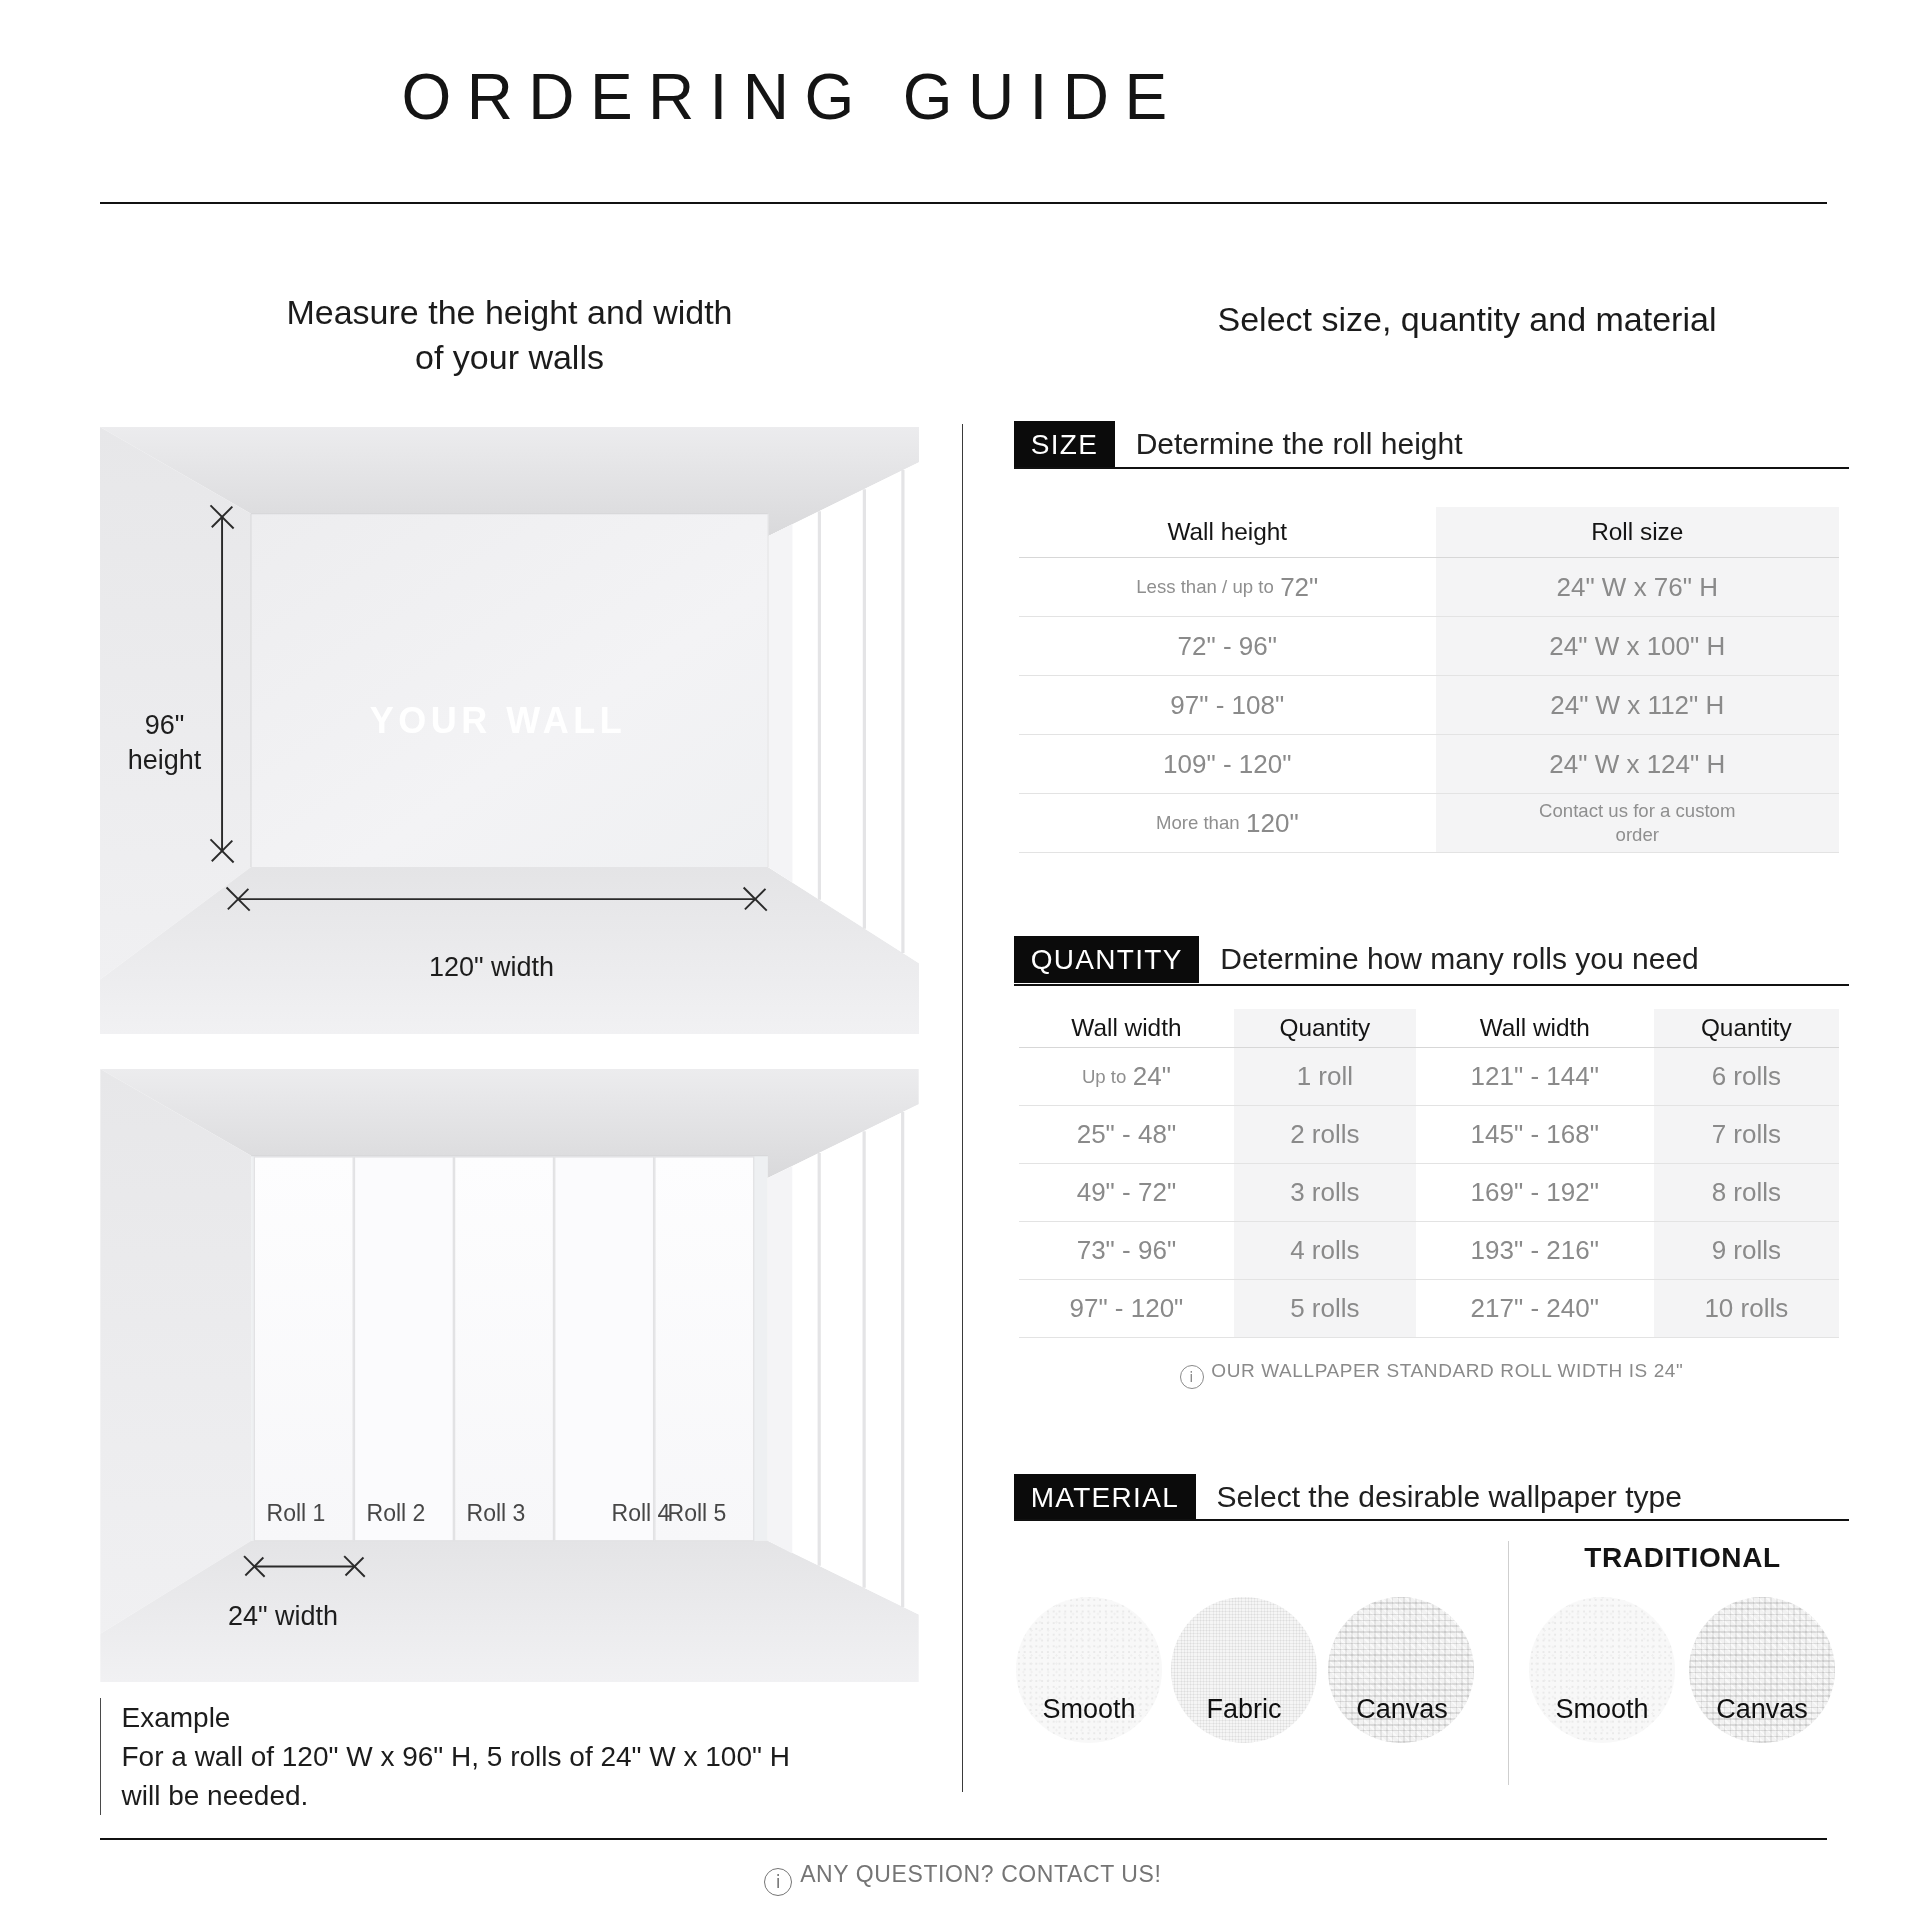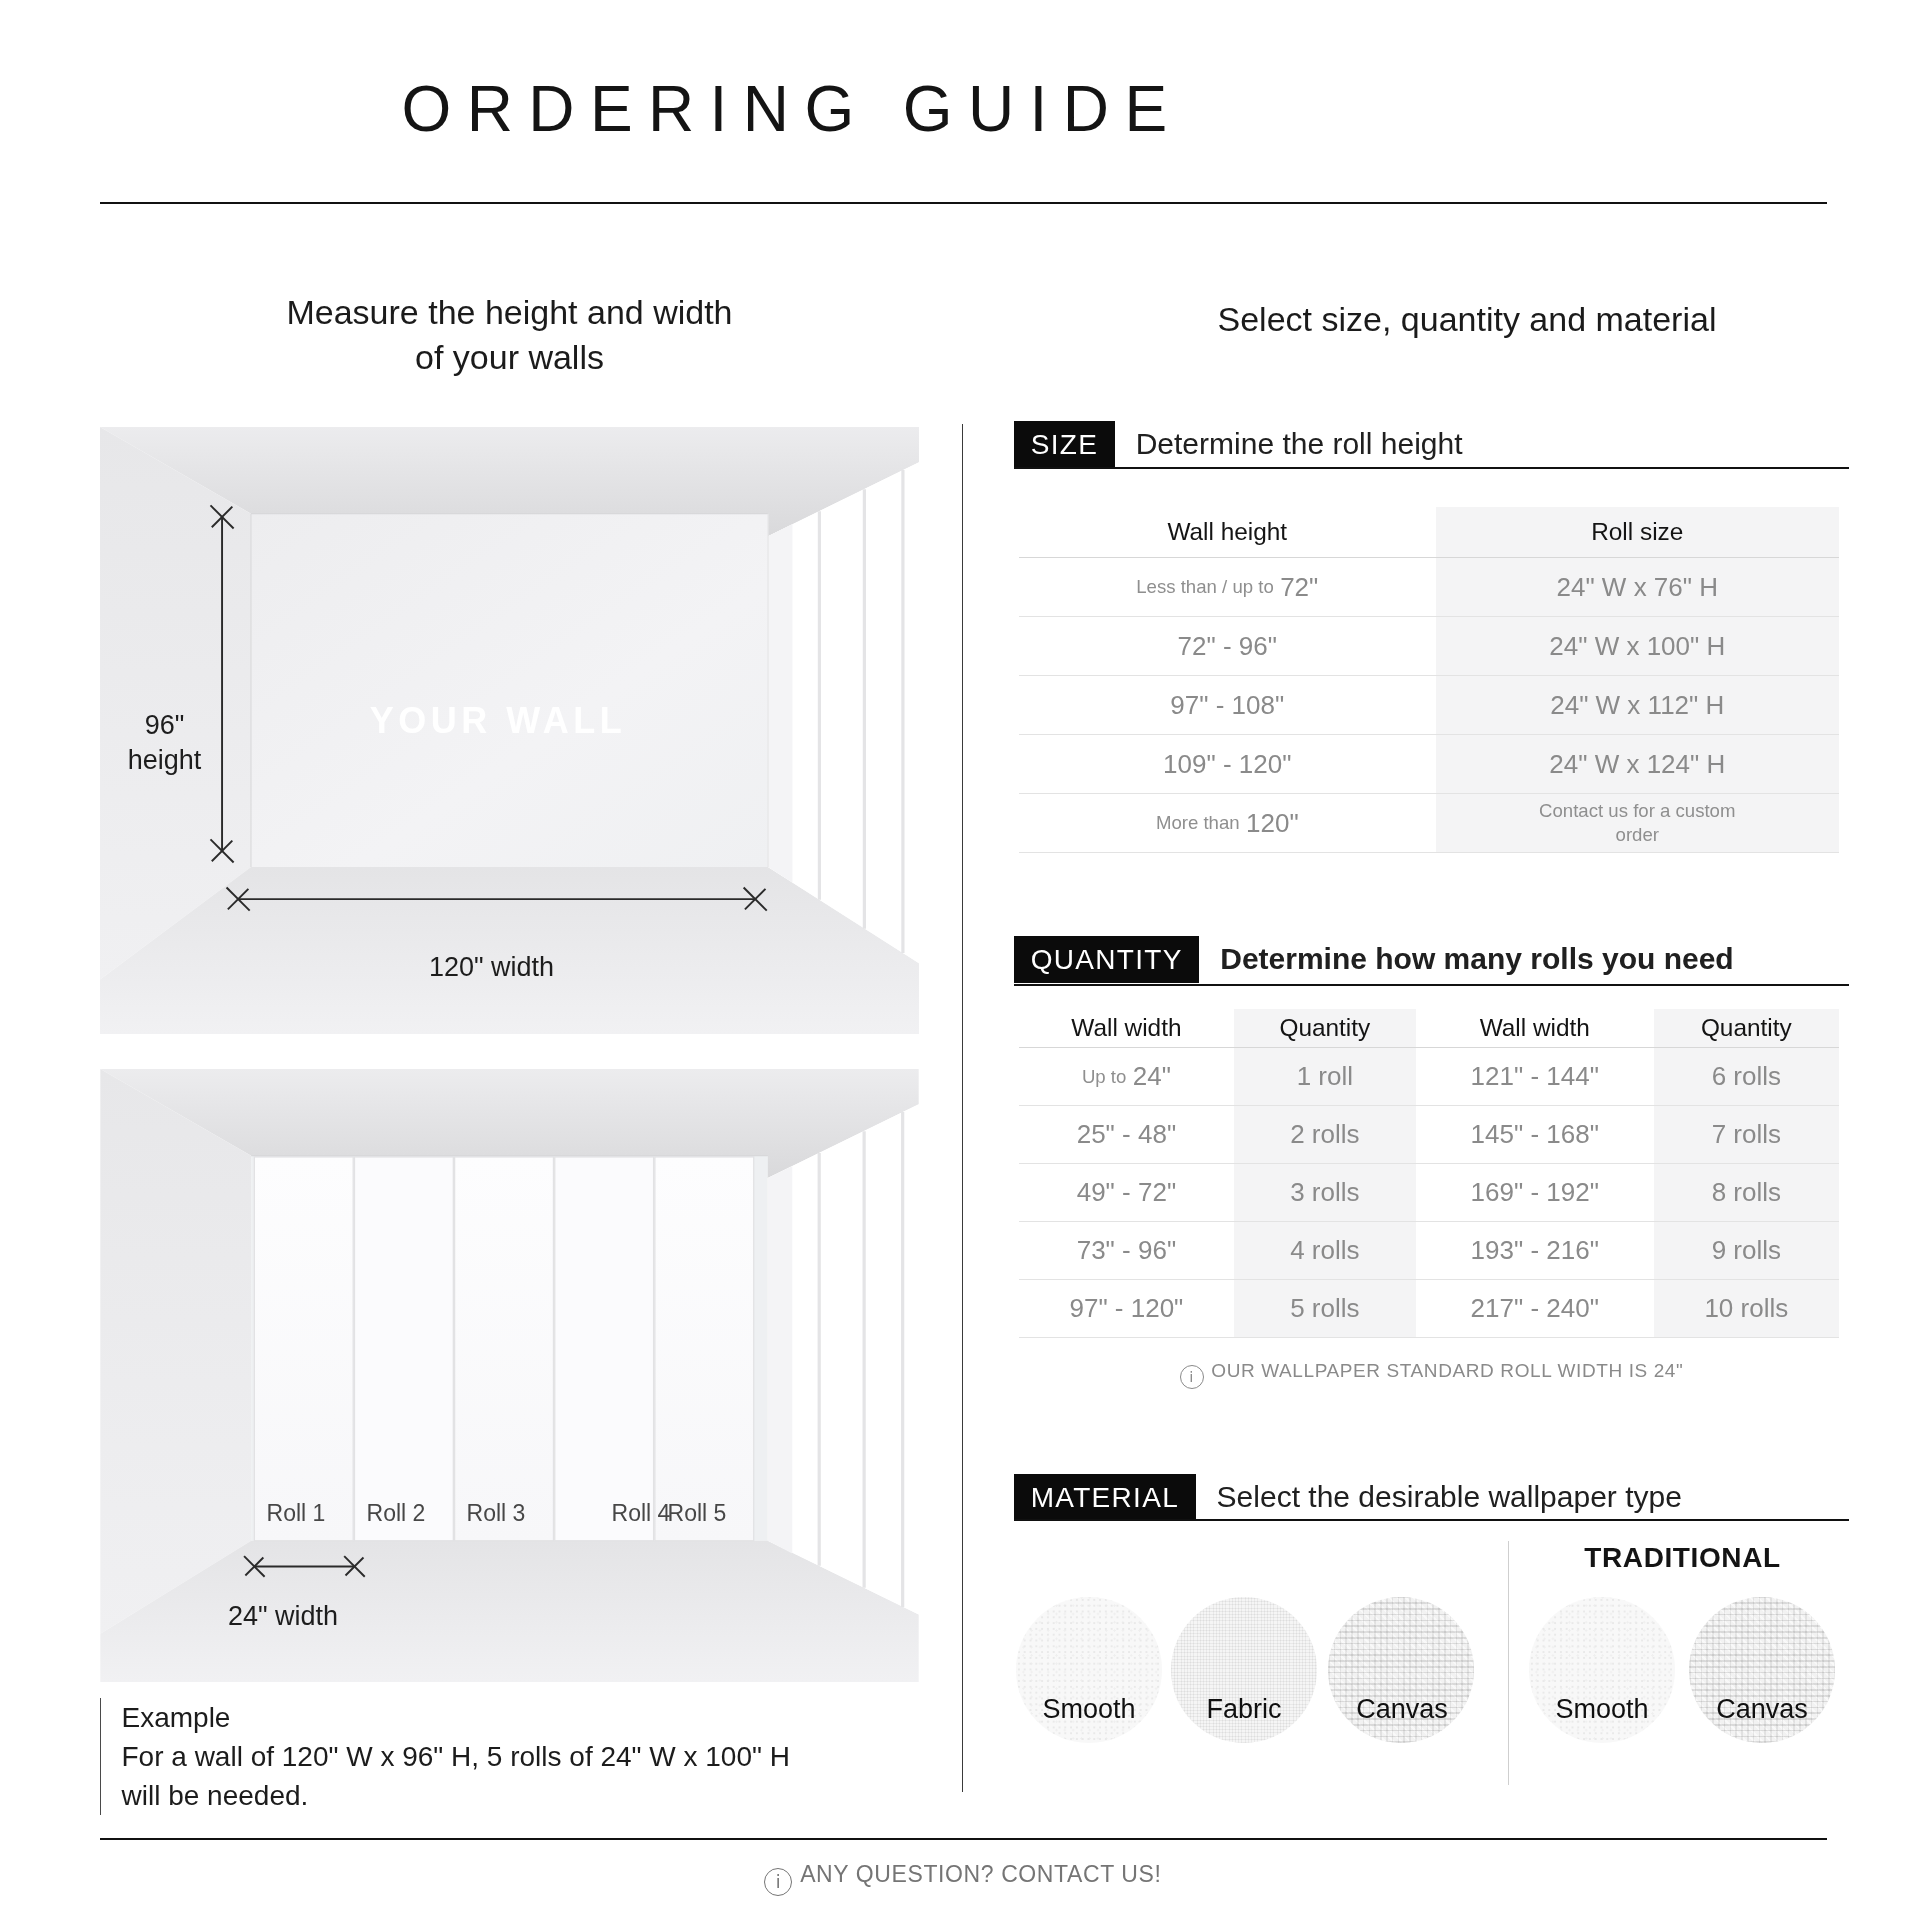--- a/index.html
+++ b/index.html
@@ -1,21 +1,21 @@
 <!DOCTYPE html>
 <html style="font-size:10.3px"><head>
 <meta charset="utf-8">
 <style>
   html,body{margin:0;padding:0;background:#ffffff;}
   #page{position:relative;width:1926px;height:1926px;background:#ffffff;overflow:hidden;
         font-family:"Liberation Sans",sans-serif;color:#161616;}
   .abs{position:absolute;}
 
   
-  .main-title{left:0;top:72px;width:1584px;text-align:center;font-size:64px;
+  .main-title{left:0;top:60px;width:1584px;text-align:center;font-size:64px;
               letter-spacing:15.4px;color:#141414;font-weight:400;}
   .rule{background:#111;height:1.9px;}
   .rule-top{left:100px;top:202px;width:1727px;}
   .rule-bottom{left:100px;top:1838px;width:1727px;}
   .col-divider{left:962px;top:424px;width:1.3px;height:1368px;background:#3a3a3a;}
 
   .lead{font-size:34px;line-height:45px;text-align:center;color:#1b1b1b;}
   .lead-left{left:100px;top:290px;width:819px;}
   .lead-right{left:1037px;top:297px;width:860px;}
 
@@ -270,21 +270,21 @@
         <span class="val">120"</span>
       </div>
       <div class="cell size-c2 shade">
         <span class="small-2line">Contact us for a custom order</span>
       </div>
     </div>
   </div>
 
   <div class="abs" style="left:1014px;top:936px;">
     <span class="badge">QUANTITY</span>
-    <span class="sec-title" style="margin-left:18px;font-weight:bold;">Determine how many rolls you need</span>
+    <span class="sec-title" style="margin-left:18px;">Determine how many rolls you need</span>
   </div>
   <div class="abs sec-rule" style="top:984px;"></div>
 
   <div class="abs tbl" style="top:1009px;">
     <div class="t-row t-head q-head-h">
       <div class="cell q-c1">Wall width</div>
       <div class="cell q-c2 shade">Quantity</div>
       <div class="cell q-c3">Wall width</div>
       <div class="cell q-c4 shade">Quantity</div>
     </div>

